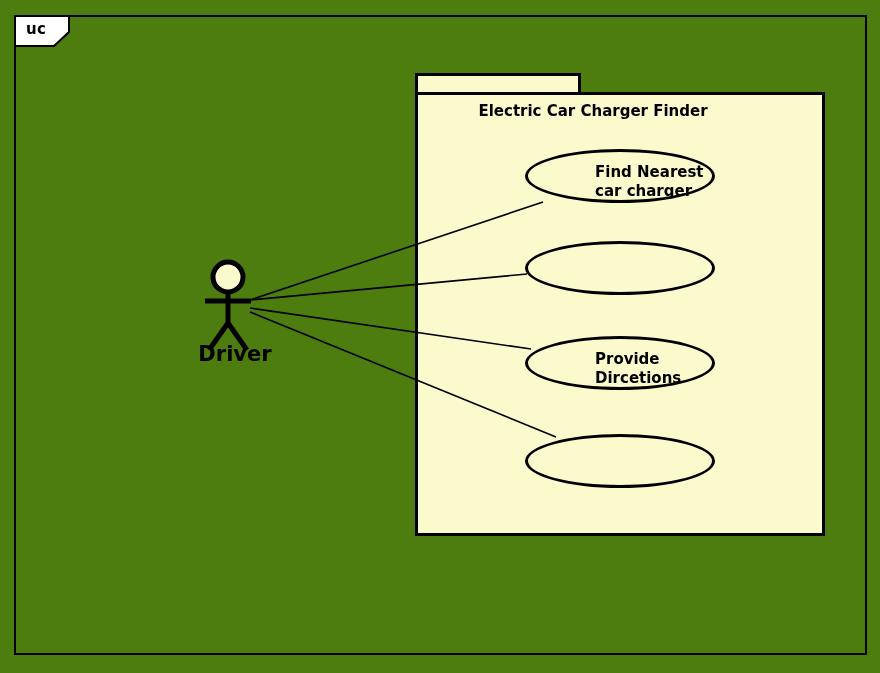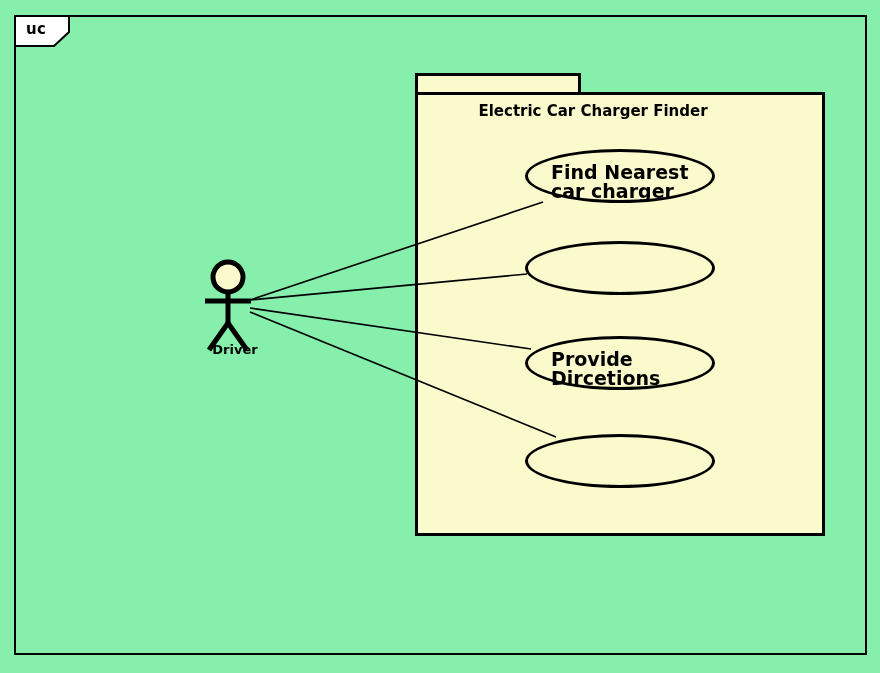--- a/index.html
+++ b/index.html
@@ -10,21 +10,21 @@
   body {
     width: 880px;
     height: 673px;
     font-family: "DejaVu Sans", sans-serif;
     overflow: hidden;
   }
   #canvas {
     position: relative;
     width: 880px;
     height: 673px;
-    background: #86efac;
+    background: #4d7c0f;
   }
   
   .frame {
     position: absolute;
     left: 14px;
     top: 15px;
     width: 853px;
     height: 640px;
     box-sizing: border-box;
     border: 2px solid #000000;
@@ -93,43 +93,44 @@
     position: absolute;
     width: 190px;
     height: 54px;
     box-sizing: border-box;
     border: 3px solid #000000;
     border-radius: 50% / 50%;
     background: transparent;
   }
   .usecase-label {
     position: absolute;
-    font-size: 19px;
+    font-size: 15px;
     font-weight: bold;
     line-height: 19px;
     color: #000000;
     white-space: pre-line;
     text-align: left;
+    margin-left: 44px;
   }
   
   .actor {
     position: absolute;
     left: 190px;
     top: 255px;
     width: 90px;
     height: 110px;
   }
   .actor svg { display: block; }
   .actor-label {
     position: absolute;
     left: 190px;
     top: 342px;
     width: 90px;
     text-align: center;
-    font-size: 13px;
+    font-size: 21px;
     font-weight: bold;
     color: #000000;
   }
 </style>
 </head>
 <body>
 
 <div id="canvas">
 
   <div class="frame"></div>

